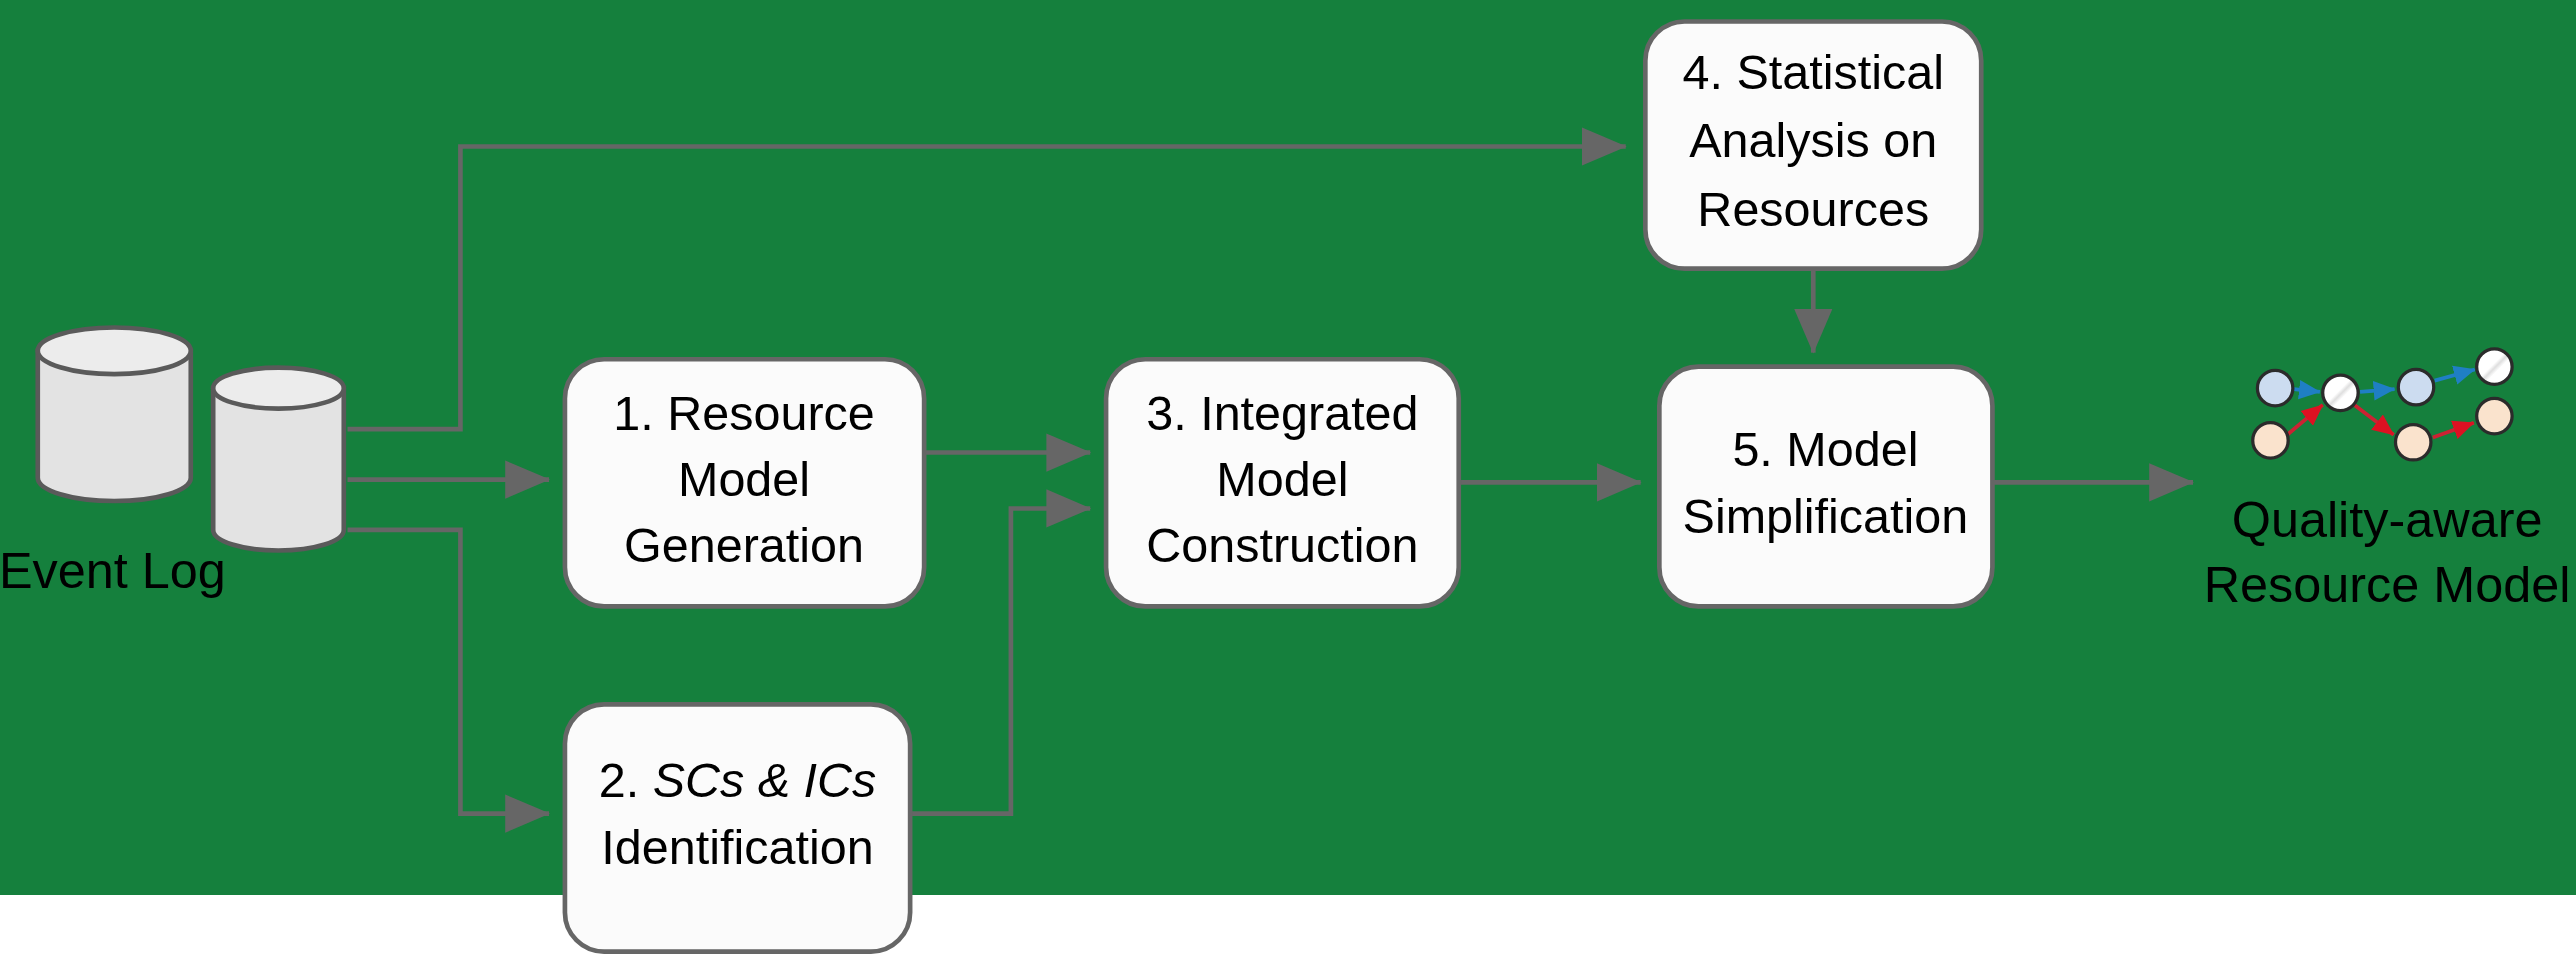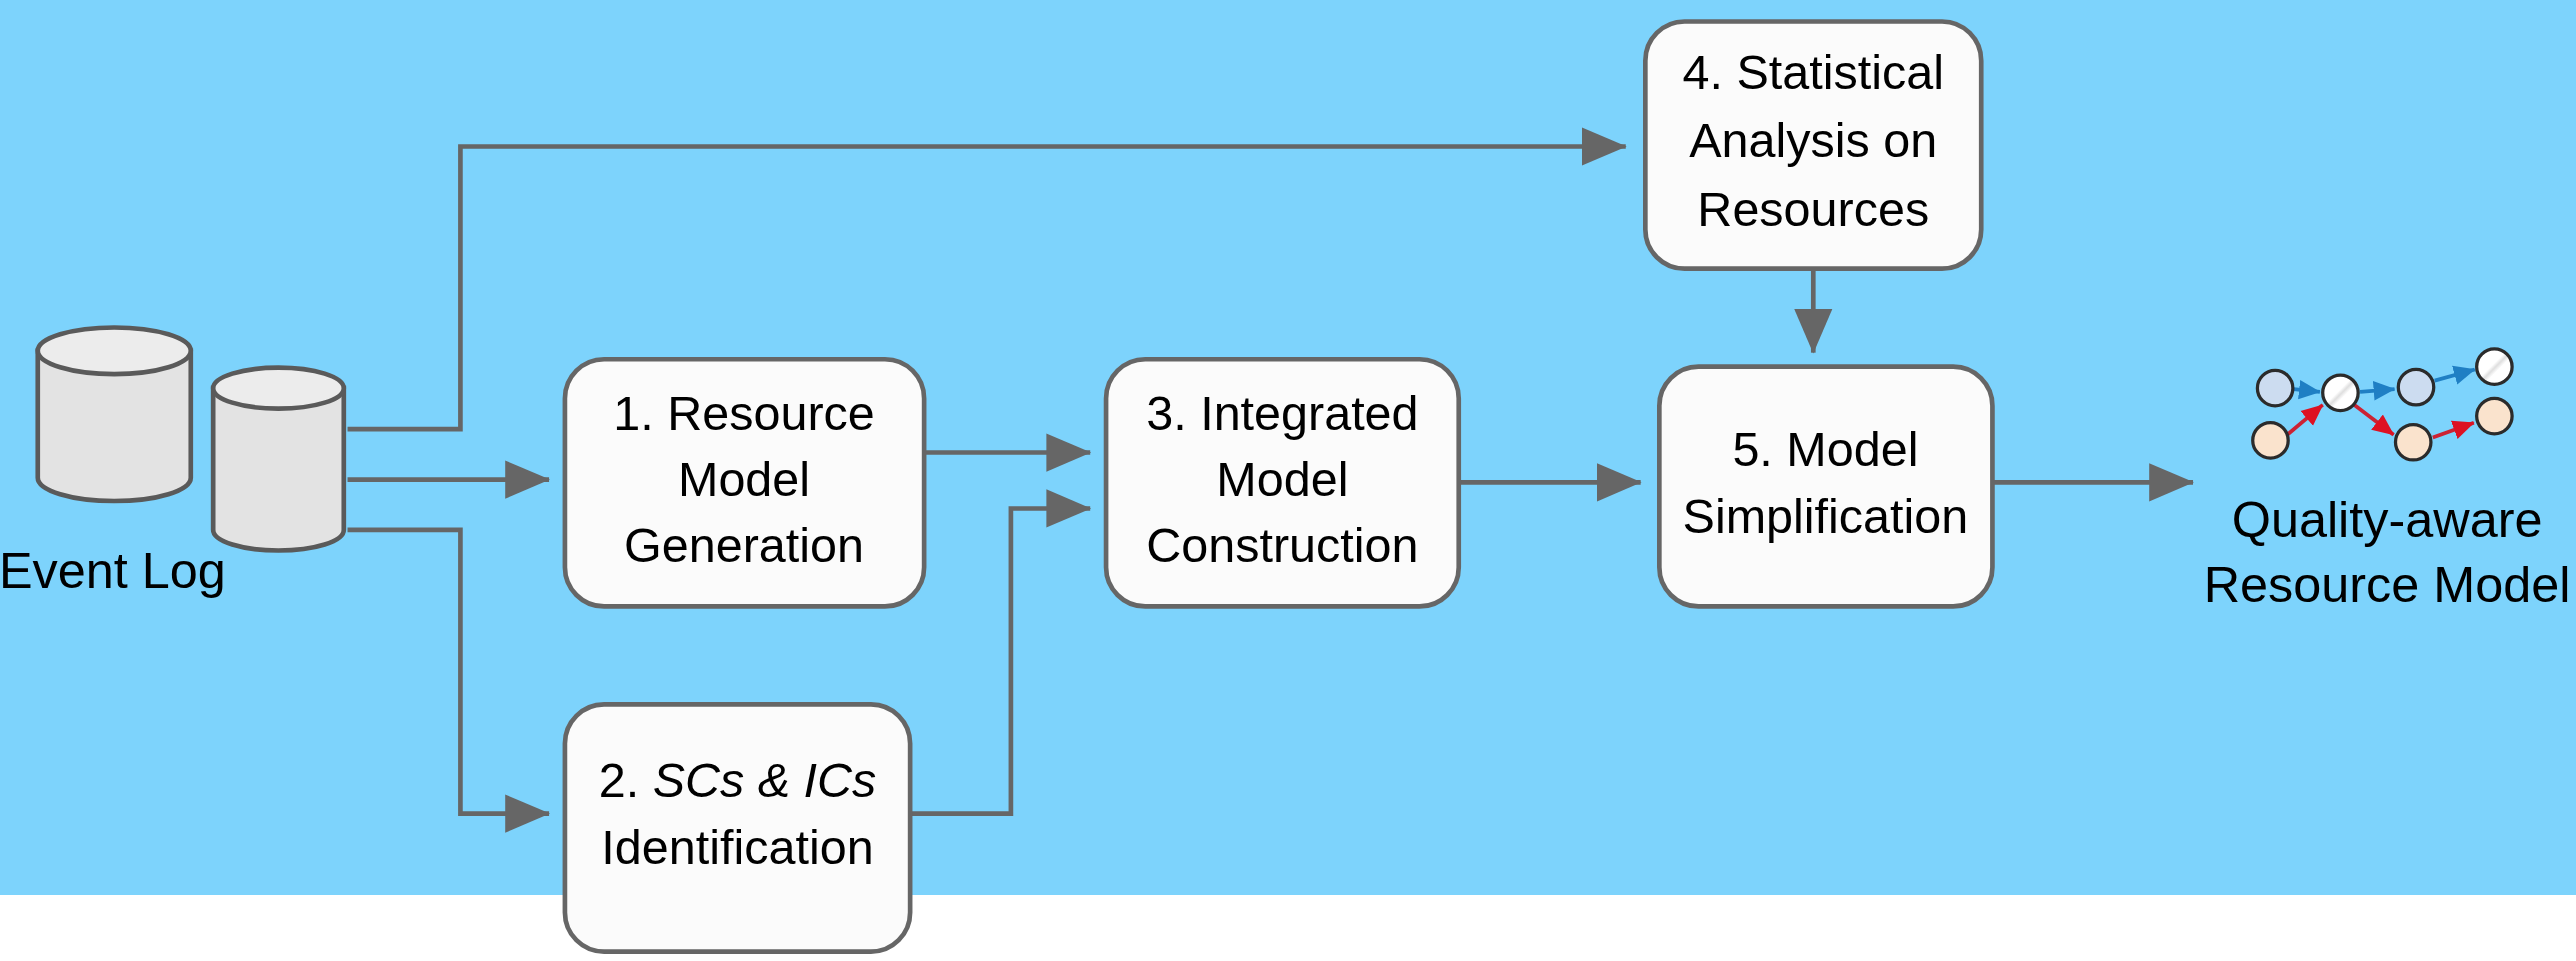--- a/index.html
+++ b/index.html
@@ -10,21 +10,21 @@
   body {
     width: 2576px;
     height: 961px;
     font-family: "Liberation Sans", sans-serif;
     overflow: hidden;
   }
   #diagram-root {
     position: relative;
     width: 2576px;
     height: 895px;
-    background: #7dd3fc;
+    background: #15803d;
   }
   svg.canvas {
     position: absolute;
     left: 0;
     top: 0;
     width: 2576px;
     height: 961px;
   }
   .box-rect {
     fill: #fbfbfb;

